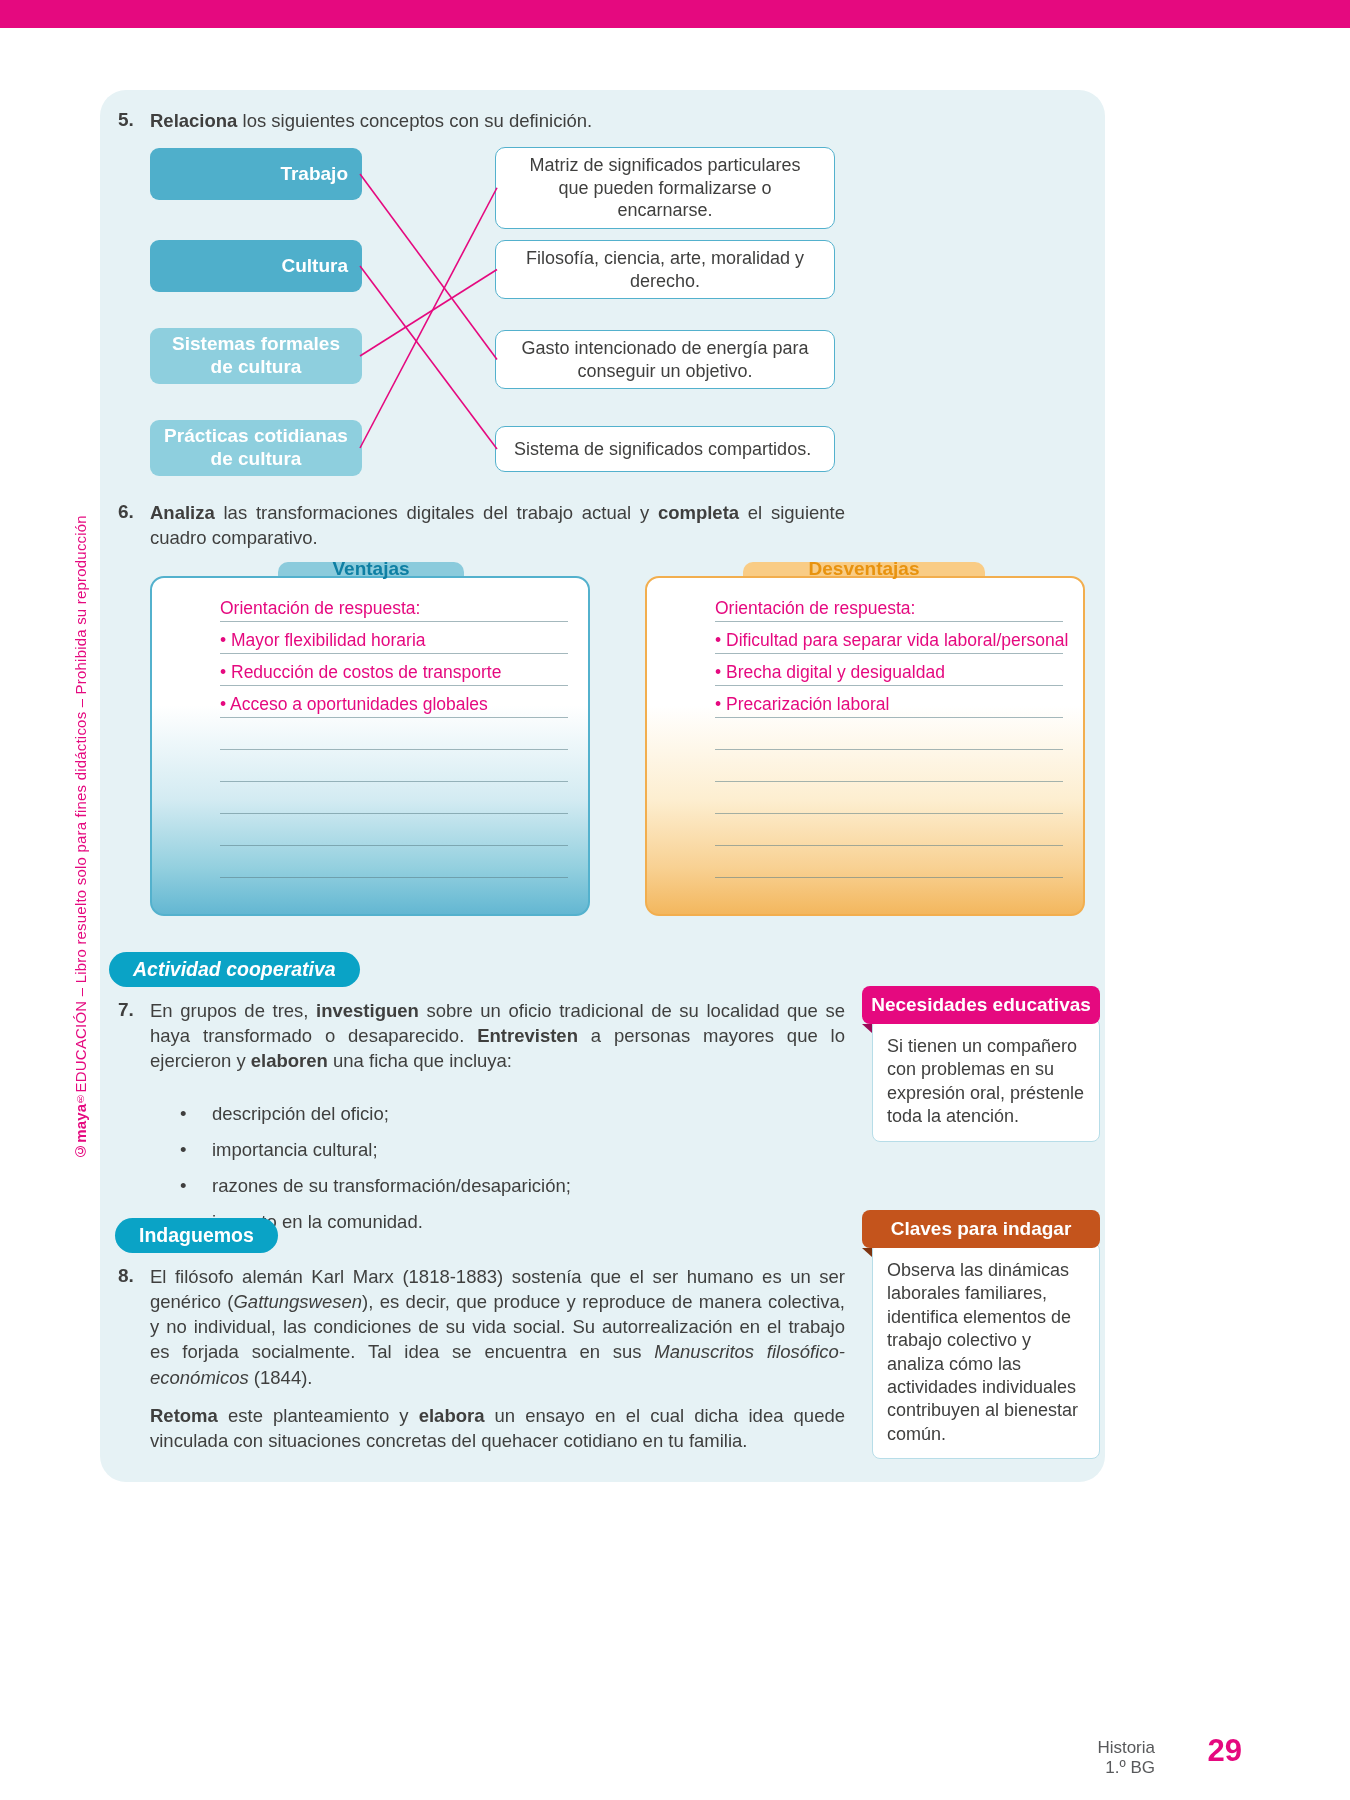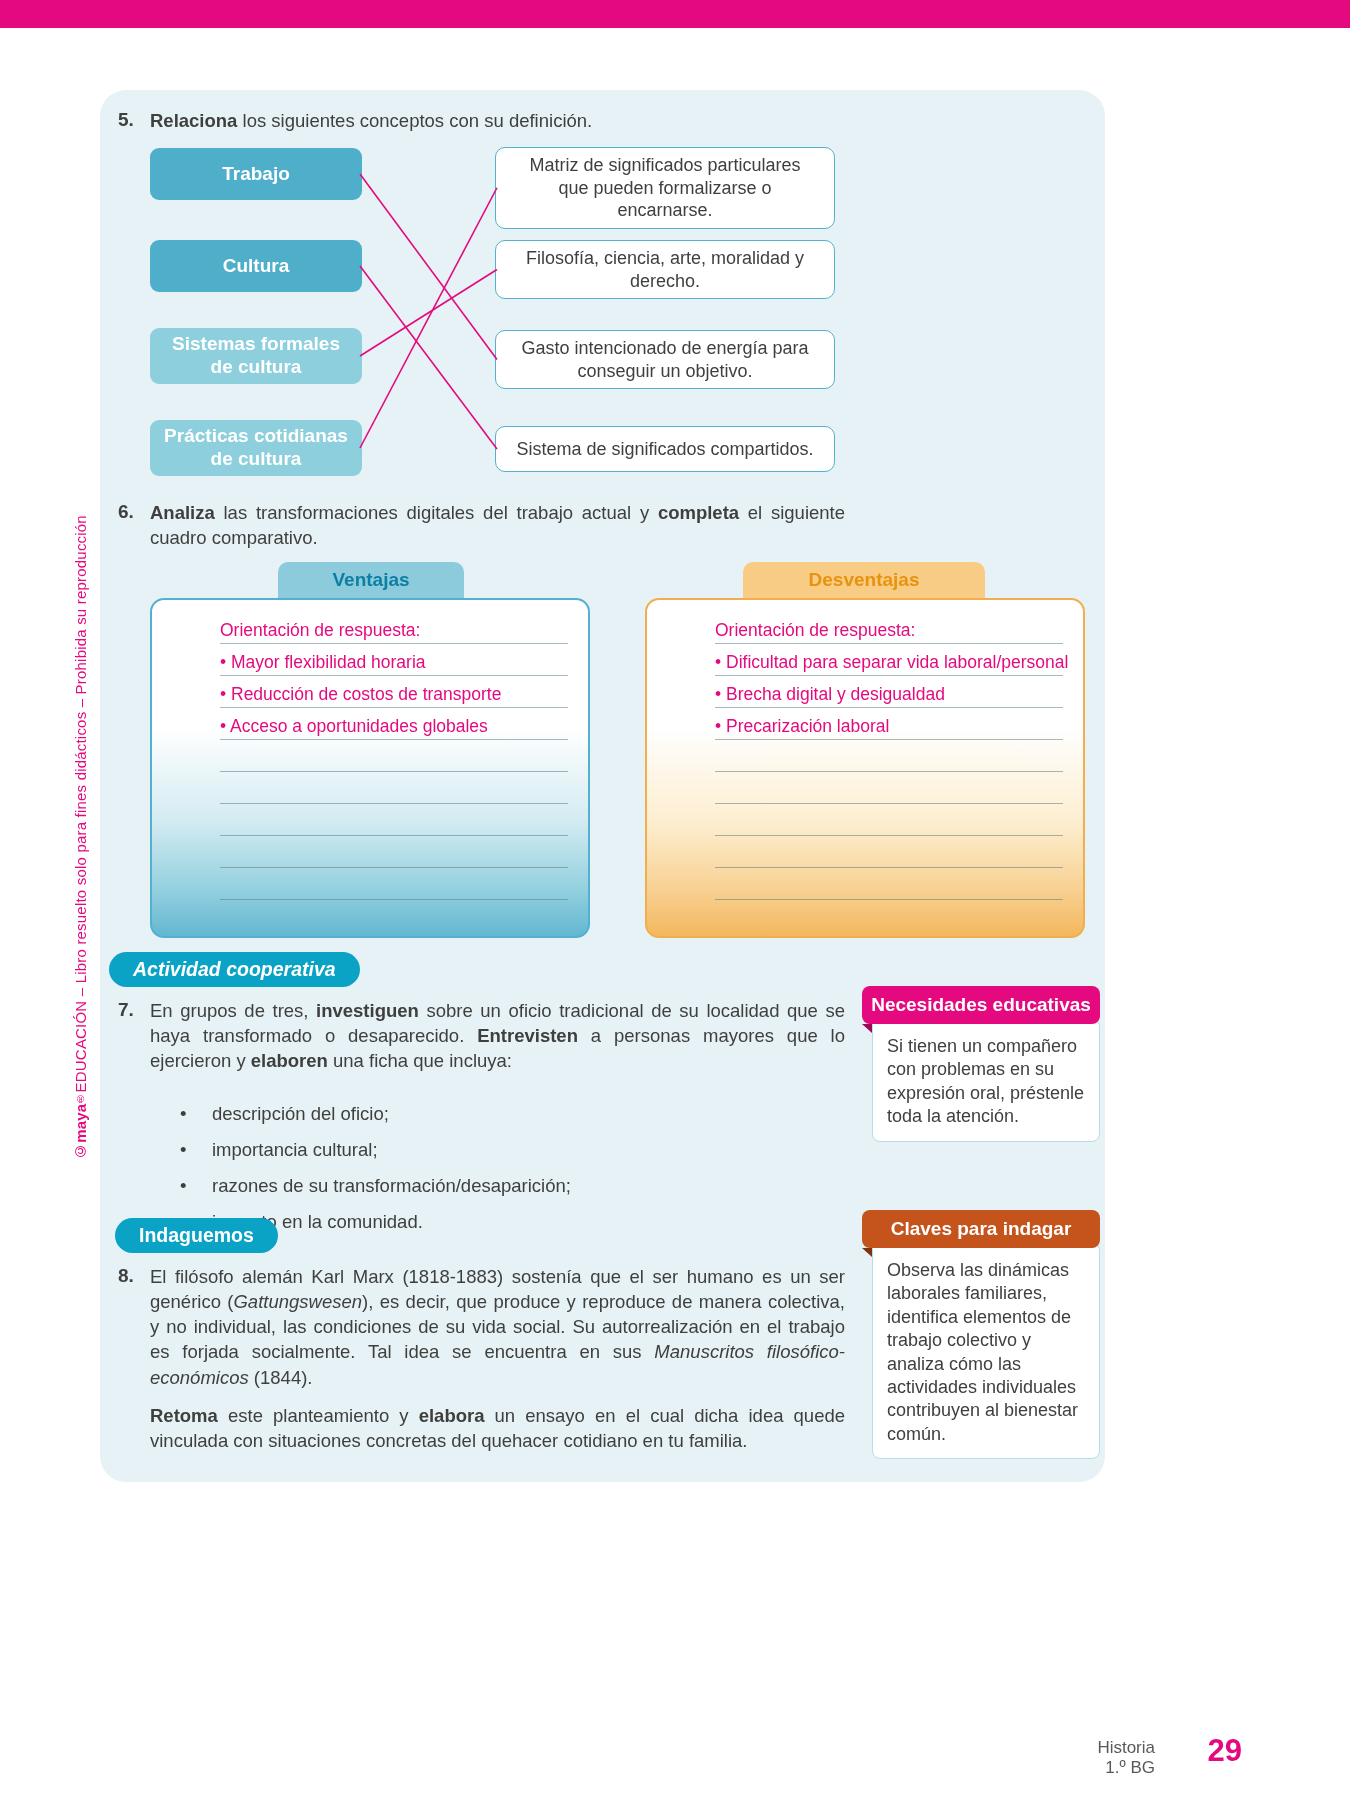--- a/index.html
+++ b/index.html
@@ -30,33 +30,33 @@
   .ex-head{position:absolute;left:18px;display:flex;gap:6px;align-items:flex-start;}
   .ex-num{font-weight:bold;font-size:19px;width:26px;flex:none;padding-top:1px;}
   .ex-prompt{width:695px;font-size:18.5px;line-height:1.36;text-align:justify;}
   .ex-prompt strong{font-weight:bold;}
   .ex-prompt em{font-style:italic;}
   .ex-prompt .para2{margin-top:13px;}
 
   .concept{position:absolute;left:50px;width:212px;border-radius:9px;
     display:flex;align-items:center;justify-content:center;text-align:center;
     color:#fff;font-weight:bold;font-size:19px;line-height:1.2;padding:4px 14px;}
-  .concept.dark{background:var(--teal_btn);}
+  .concept.dark{background:var(--teal_btn);justify-content:flex-end;}
   .concept.light{background:var(--teal_btn_light);}
 
   .definition{position:absolute;left:395px;width:340px;background:#fff;
     border:1.5px solid var(--teal_border);border-radius:10px;
-    display:flex;align-items:center;justify-content:center;text-align:center;
+    display:flex;align-items:center;justify-content:flex-start;text-align:center;
     font-size:18px;line-height:1.25;color:var(--text);padding:6px 18px;}
 
   #match-lines{position:absolute;left:0;top:0;width:1350px;height:1800px;pointer-events:none;z-index:5;}
   #match-lines line{stroke:var(--pink);stroke-width:1.6;}
 
   .folder{position:absolute;width:440px;}
-  .folder .tab{height:36px;border-radius:10px 10px 0 0;display:flex;align-items:center;
+  .folder .tab{height:14px;border-radius:10px 10px 0 0;display:flex;align-items:center;
     justify-content:center;font-weight:bold;font-size:19px;}
   .folder.ventajas .tab{margin-left:128px;width:186px;background:var(--tab_v_bg);color:var(--tab_v_text);}
   .folder.desventajas .tab{margin-left:98px;width:242px;background:var(--tab_d_bg);color:var(--tab_d_text);}
   .folder-body{height:340px;border-radius:14px;padding:12px 20px 0;}
   .folder.ventajas .folder-body{border:2px solid var(--teal_border);
     background:linear-gradient(180deg,#ffffff 0%,#ffffff 38%,#d3ebf2 66%,#94d0df 86%,#63b7d2 100%);}
   .folder.desventajas .folder-body{border:2px solid var(--orange_border);
     background:linear-gradient(180deg,#ffffff 0%,#ffffff 38%,#fdeed0 66%,#f8d193 86%,#f3b75e 100%);}
   .rule-row{height:32px;border-bottom:1px solid rgba(90,125,135,.55);
     display:flex;align-items:flex-end;padding-bottom:2px;margin-left:48px;}

